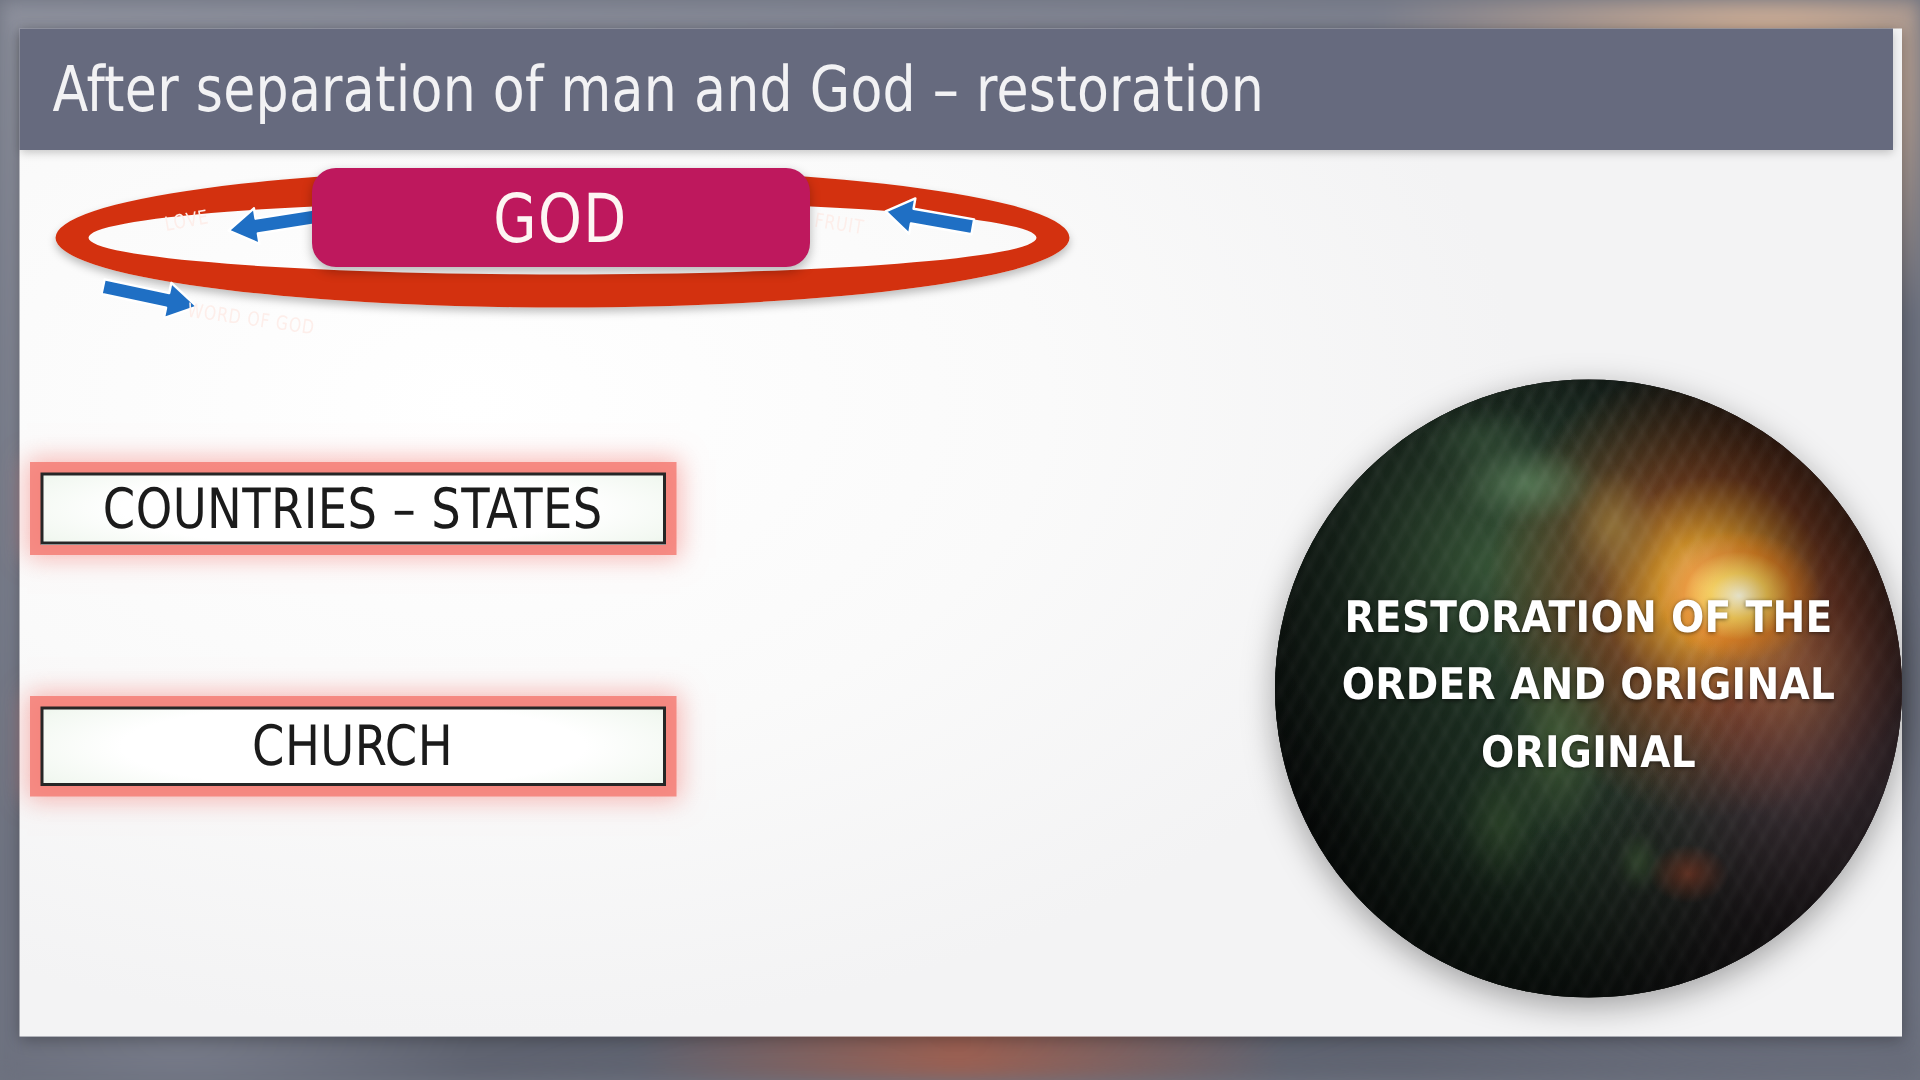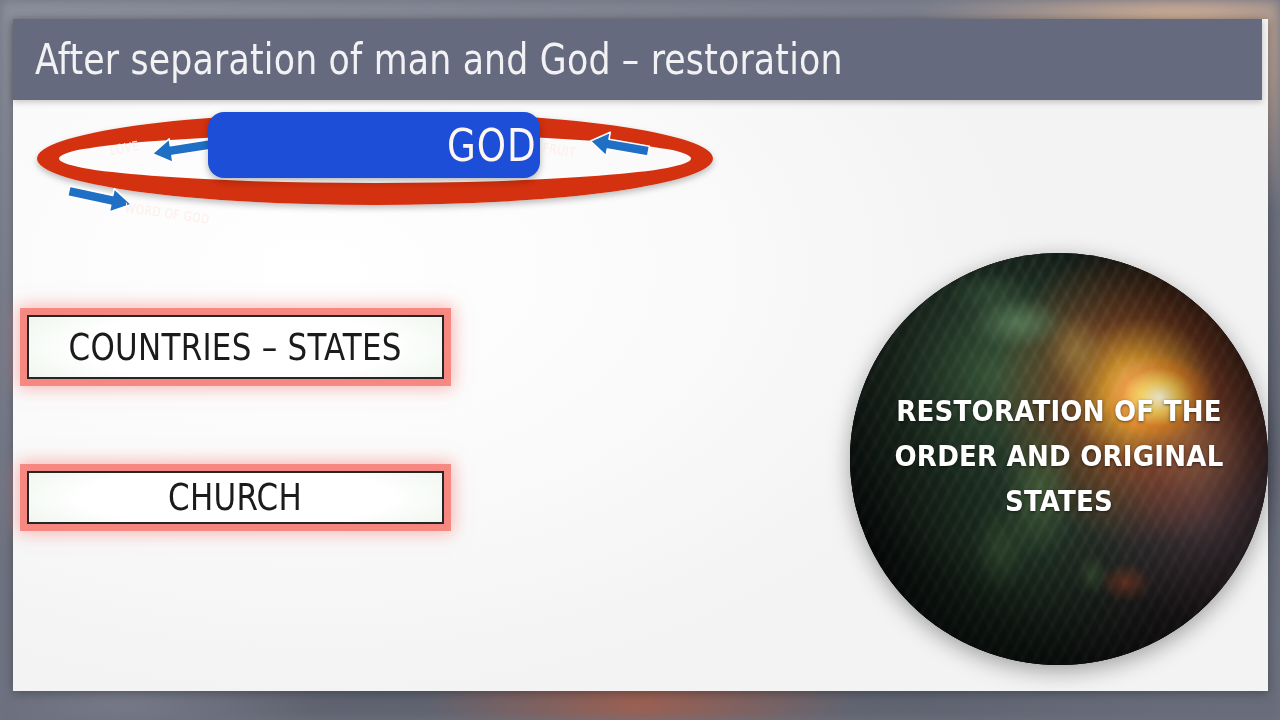--- a/index.html
+++ b/index.html
@@ -87,26 +87,26 @@
     border-radius: 50%;
     box-sizing: border-box;
     box-shadow: 0 3px 6px rgba(0,0,0,0.25);
   }
   .god-box {
     position: absolute;
     left: 178px;
     top: 4px;
     width: 332px;
     height: 66px;
-    background: #1d4ed8;
+    background: #be185d;
     border-radius: 16px;
     box-shadow: 0 3px 7px rgba(0,0,0,0.28);
     display: flex;
     align-items: center;
-    justify-content: flex-end;
+    justify-content: center;
   }
   .god-text {
     color: #fdf6f3;
     font-family: "DejaVu Sans Condensed", "Liberation Sans Narrow", "Liberation Sans", sans-serif;
     font-weight: 300;
     font-size: 45px;
     letter-spacing: 1px;
     transform: scaleX(0.92);
   }
 
@@ -145,21 +145,21 @@
   }
   .callout-text {
     color: #1b1b1b;
     font-family: "DejaVu Sans Condensed", "Liberation Sans Narrow", "Liberation Sans", sans-serif;
     font-weight: 400;
     font-size: 37px;
     letter-spacing: 0.3px;
     transform: scaleX(0.93);
     white-space: nowrap;
   }
-  #box-countries { left: 27px; top: 315px; width: 417px; height: 64px; }
+  #box-countries { left: 27px; top: 315px; width: 417px; height: 48px; }
   #box-church    { left: 27px; top: 471px; width: 417px; height: 53px; }
 
   
   .globe {
     position: absolute;
     left: 850px;
     top: 253px;
     width: 418px;
     height: 412px;
     border-radius: 50%;
@@ -274,17 +274,17 @@
 
   <div class="globe">
     <div class="globe-layer g-sphere"></div>
     <div class="globe-layer g-continents"></div>
     <div class="globe-layer g-clouds"></div>
     <div class="globe-layer g-fire"></div>
     <div class="globe-layer g-terminator"></div>
     <div class="globe-caption">
       <div>RESTORATION OF THE</div>
       <div>ORDER AND ORIGINAL</div>
-      <div>STATES</div>
+      <div>ORIGINAL</div>
     </div>
   </div>
 
 </div>
 
 </body></html>

